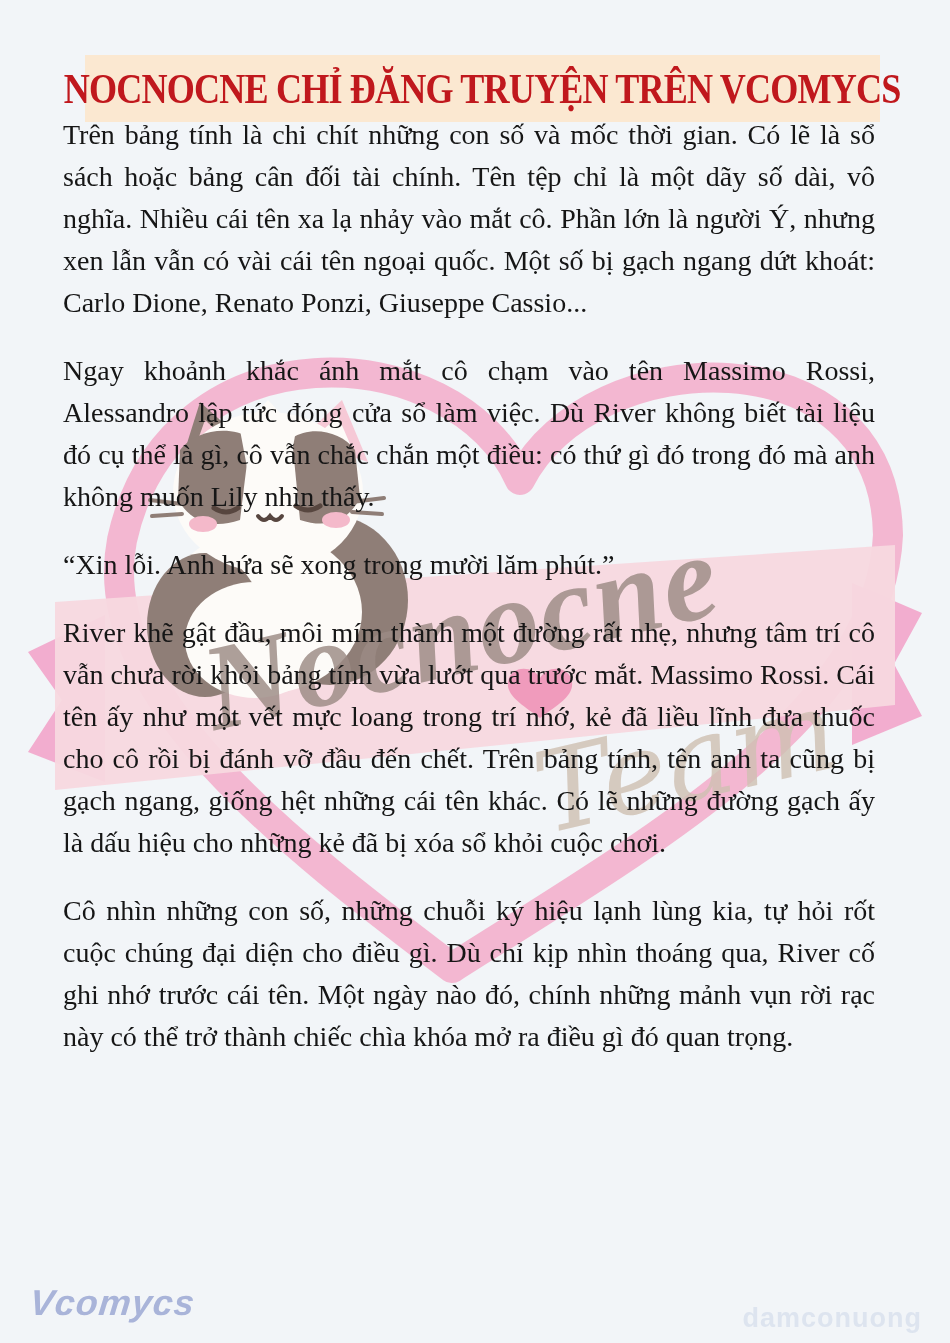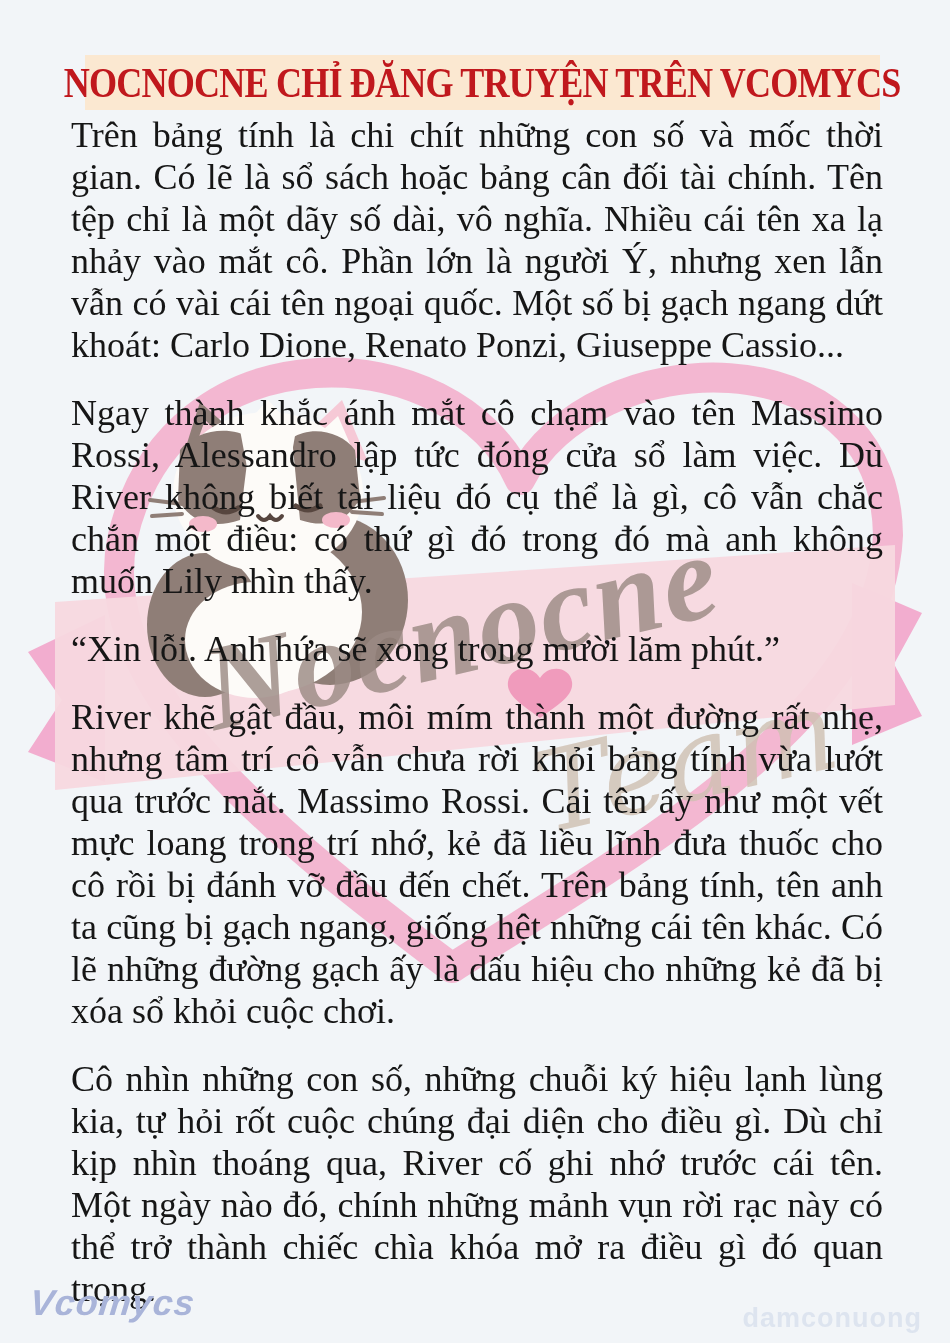--- a/index.html
+++ b/index.html
@@ -18,39 +18,39 @@
   .wm-name{
     font-family:"Liberation Serif", serif;
     font-weight:bold;font-style:italic;
   }
   .wm-team{
     font-family:"DejaVu Serif", serif;
     font-style:italic;
   }
   
   .title-banner{
-    position:absolute;left:85px;top:55px;width:795px;height:55px;
+    position:absolute;left:85px;top:55px;width:795px;height:67px;
     background:#fbe8d1;
     display:flex;align-items:center;justify-content:center;
   }
   .title-banner .title-text{
     display:inline-block;
     white-space:nowrap;
     font-family:"Liberation Serif", serif;
     font-weight:bold;
     font-size:43px;
     color:#c0181d;
     transform:scaleX(0.84);
     transform-origin:center;
     letter-spacing:-1px;
   }
   
   .body-text{
-    position:absolute;left:71px;top:114px;width:812px;
-    font-size:36px;
+    position:absolute;left:63px;top:114px;width:812px;
+    font-size:28px;
     line-height:42px;
     color:#161616;
     text-align:justify;
   }
   .body-text p{margin:0 0 26px 0;}
   .body-text p.quote{text-align:left;}
   
   .vcomycs-logo{
     position:absolute;left:30px;top:1282px;
     font-family:"Liberation Sans", sans-serif;
@@ -130,21 +130,21 @@
       <text class="wm-team" x="690" y="800" text-anchor="middle" font-size="112" fill="#cfc0b2" opacity="0.8" transform="rotate(-13 690 780)">Team</text>
     </svg>
   </div>
 
   <div class="title-banner">
     <span class="title-text">NOCNOCNE CHỈ ĐĂNG TRUYỆN TRÊN VCOMYCS</span>
   </div>
 
   <div class="body-text">
     <p>Trên bảng tính là chi chít những con số và mốc thời gian. Có lẽ là sổ sách hoặc bảng cân đối tài chính. Tên tệp chỉ là một dãy số dài, vô nghĩa. Nhiều cái tên xa lạ nhảy vào mắt cô. Phần lớn là người Ý, nhưng xen lẫn vẫn có vài cái tên ngoại quốc. Một số bị gạch ngang dứt khoát: Carlo Dione, Renato Ponzi, Giuseppe Cassio...</p>
-    <p>Ngay thành khắc ánh mắt cô chạm vào tên Massimo Rossi, Alessandro lập tức đóng cửa sổ làm việc. Dù River không biết tài liệu đó cụ thể là gì, cô vẫn chắc chắn một điều: có thứ gì đó trong đó mà anh không muốn Lily nhìn thấy.</p>
+    <p>Ngay khoảnh khắc ánh mắt cô chạm vào tên Massimo Rossi, Alessandro lập tức đóng cửa sổ làm việc. Dù River không biết tài liệu đó cụ thể là gì, cô vẫn chắc chắn một điều: có thứ gì đó trong đó mà anh không muốn Lily nhìn thấy.</p>
     <p class="quote">“Xin lỗi. Anh hứa sẽ xong trong mười lăm phút.”</p>
     <p>River khẽ gật đầu, môi mím thành một đường rất nhẹ, nhưng tâm trí cô vẫn chưa rời khỏi bảng tính vừa lướt qua trước mắt. Massimo Rossi. Cái tên ấy như một vết mực loang trong trí nhớ, kẻ đã liều lĩnh đưa thuốc cho cô rồi bị đánh vỡ đầu đến chết. Trên bảng tính, tên anh ta cũng bị gạch ngang, giống hệt những cái tên khác. Có lẽ những đường gạch ấy là dấu hiệu cho những kẻ đã bị xóa sổ khỏi cuộc chơi.</p>
     <p>Cô nhìn những con số, những chuỗi ký hiệu lạnh lùng kia, tự hỏi rốt cuộc chúng đại diện cho điều gì. Dù chỉ kịp nhìn thoáng qua, River cố ghi nhớ trước cái tên. Một ngày nào đó, chính những mảnh vụn rời rạc này có thể trở thành chiếc chìa khóa mở ra điều gì đó quan trọng.</p>
   </div>
 
   <div class="vcomycs-logo">Vcomycs</div>
   <div class="damconuong-mark">damconuong</div>
 
 </div>
 

